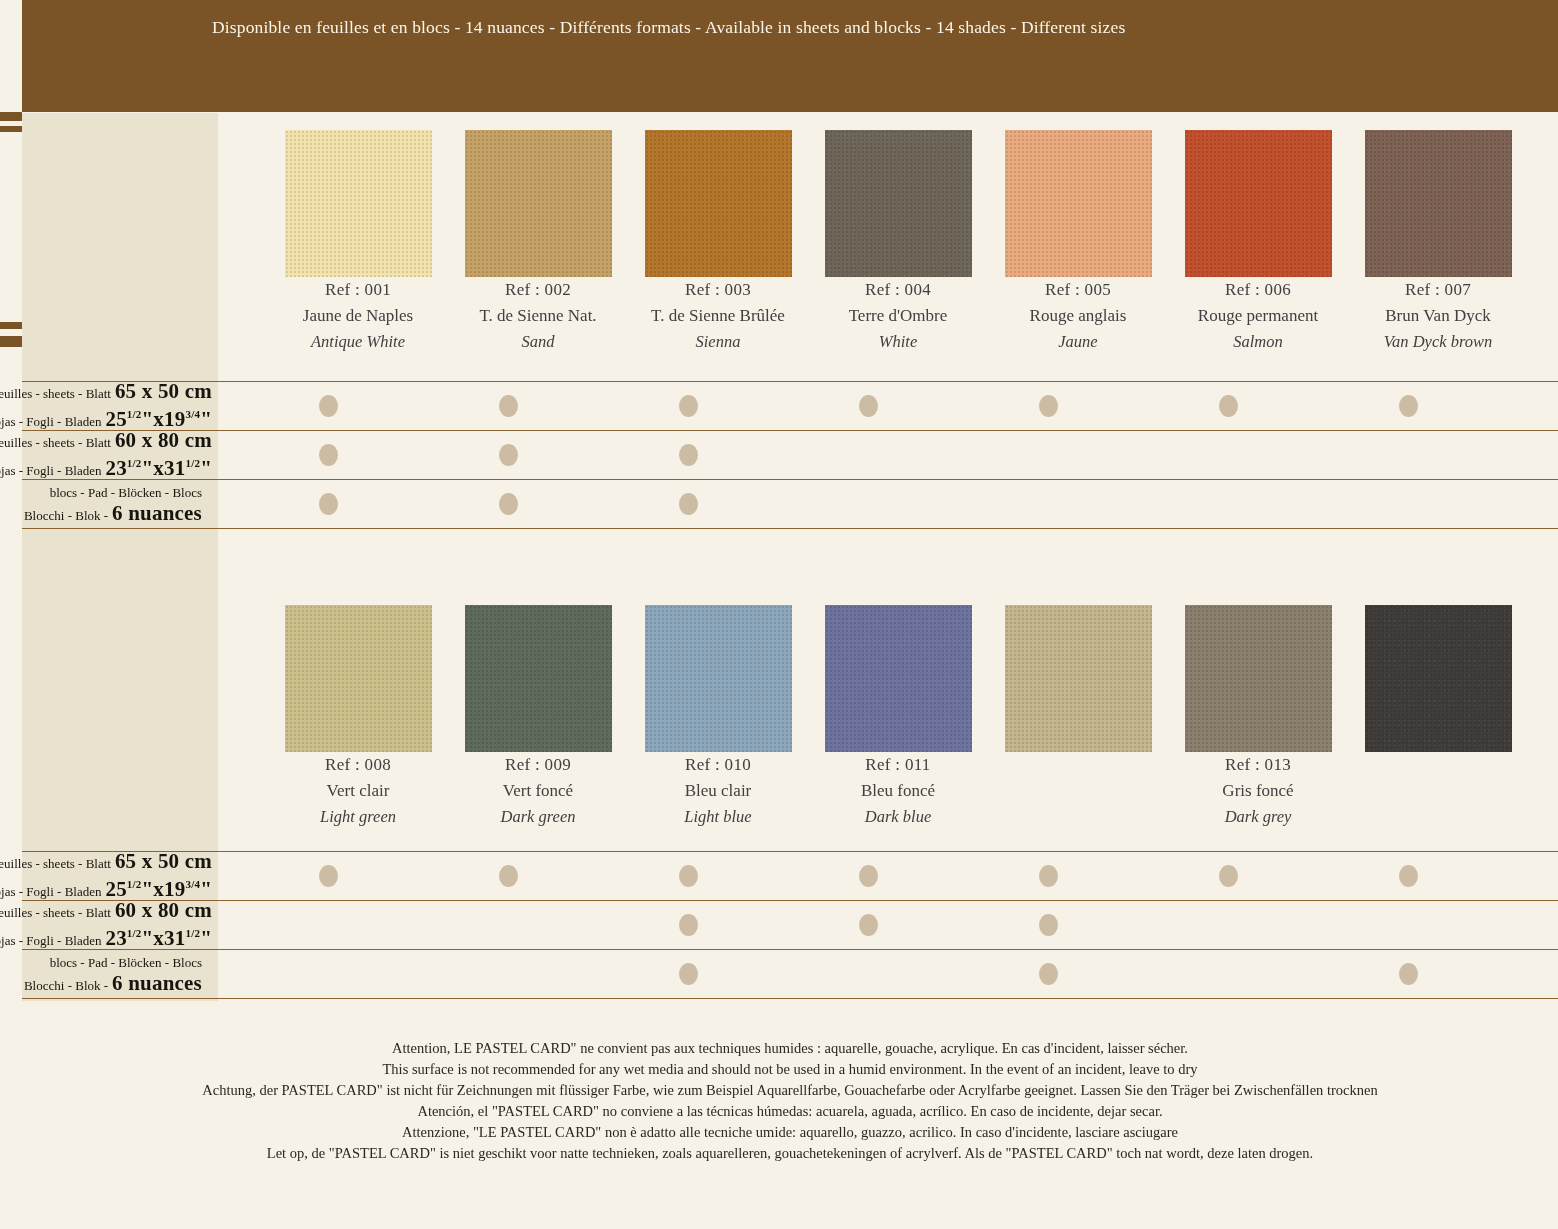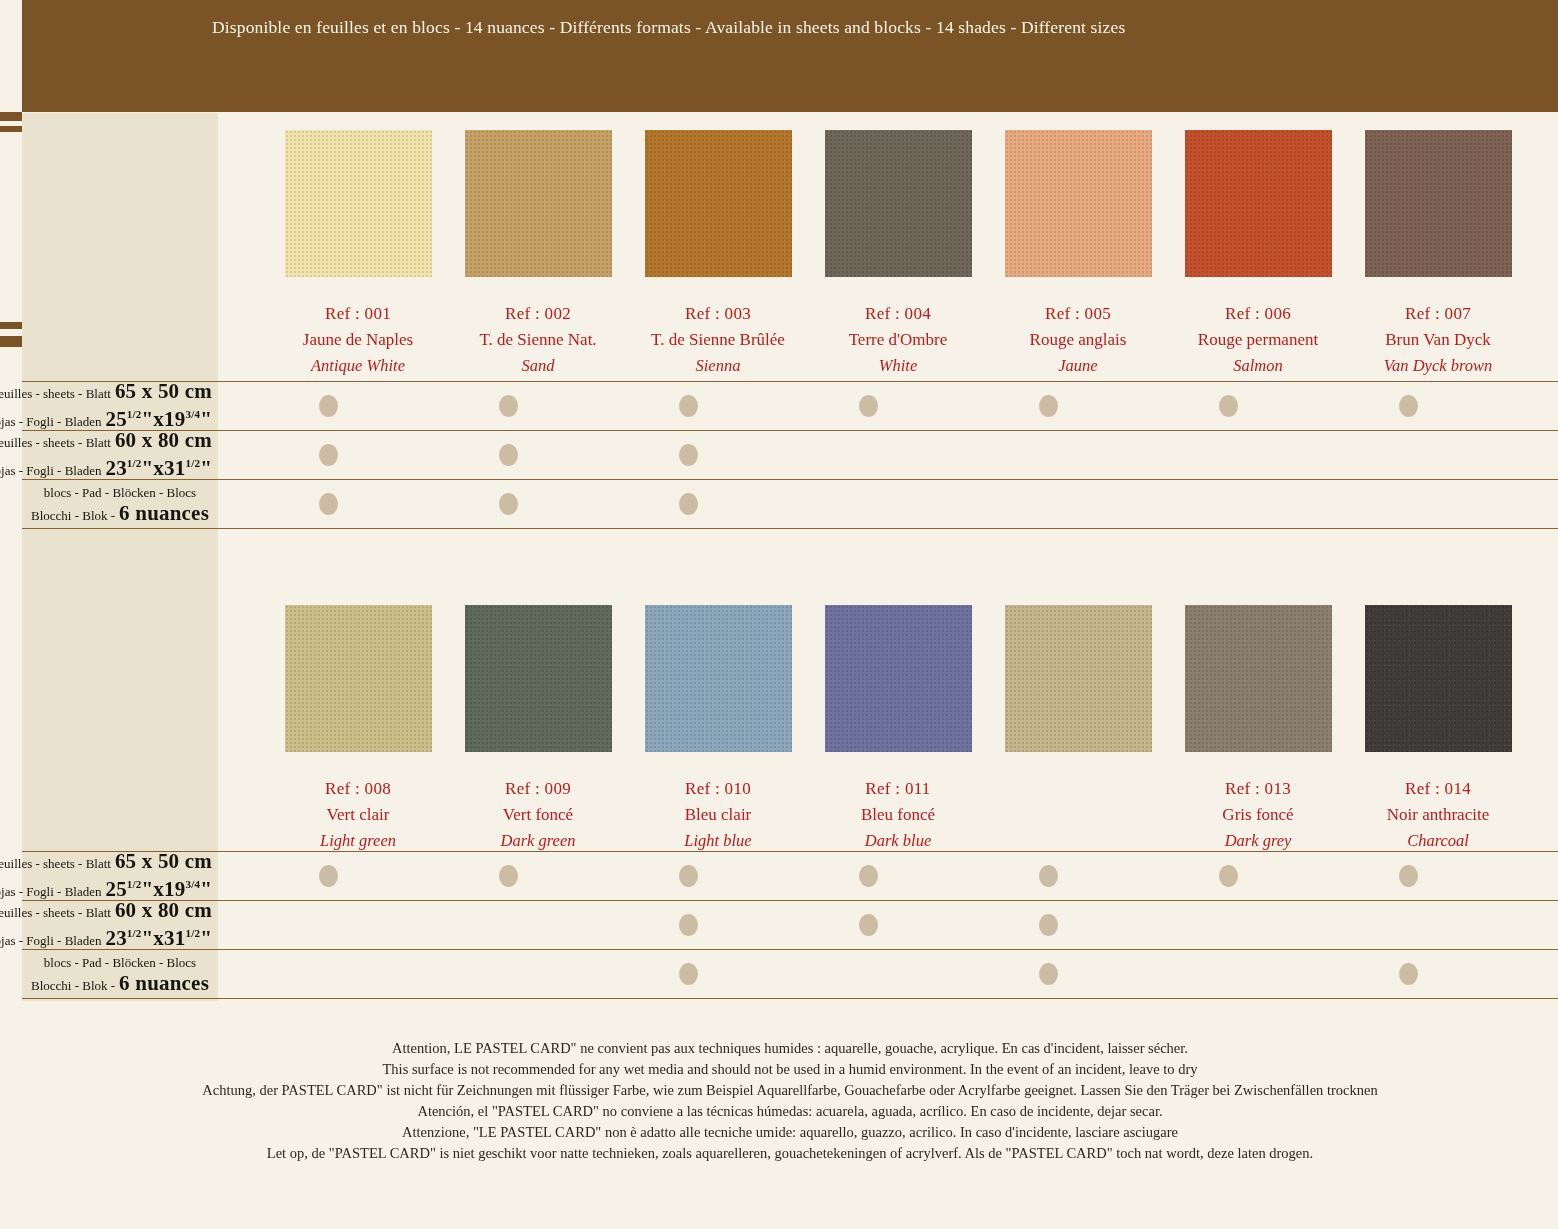--- a/index.html
+++ b/index.html
@@ -100,22 +100,21 @@
     inset: 0;
     opacity: .22;
     background-image:
       radial-gradient(rgba(0,0,0,.55) .7px, transparent .8px),
       radial-gradient(rgba(255,255,255,.5) .7px, transparent .8px);
     background-size: 4px 4px, 5px 5px;
     background-position: 0 0, 2px 3px;
   }
   .sw-meta {
     text-align: center;
-    margin-top: 24px;
-    color: #b91c1c;
+    color: #404040;
   }
   .sw-ref {
     font-size: 17px;
     line-height: 26px;
     letter-spacing: .3px;
   }
   .sw-fr {
     font-size: 17px;
     line-height: 26px;
   }
@@ -156,21 +155,21 @@
     box-sizing: border-box;
   }
   .rl-line {
     display: block;
     white-space: nowrap;
     line-height: 20px;
   }
   .rl-small { font-size: 13px; }
   .rl-big   { font-size: 21px; font-weight: bold; letter-spacing: .2px; margin-top: 44px; }
   .rl-big sup { font-size: 11px; }
-  .rl-center { align-items: center; padding-right: 0; }
+  .rl-center { align-items: flex-end; padding-right: 16px; }
 
   .dots {
     position: absolute;
     left: 196px; top: 0;
     right: 0; height: 100%;
   }
   .dot {
     position: absolute;
     top: 50%;
     width: 19px;
@@ -313,25 +312,20 @@
       <div class="sw-col" style="left: 952px;">
         <div class="sw-chip" style="background: rgb(139, 127, 109);"></div>
         <div class="sw-meta">
           <div class="sw-ref">Ref : 013</div>
           <div class="sw-fr">Gris foncé</div>
           <div class="sw-en">Dark grey</div>
         </div>
       </div>
       <div class="sw-col" style="left: 1132px;">
         <div class="sw-chip" style="background: rgb(64, 60, 58);"></div>
-        <div class="sw-meta">
-          <div class="sw-ref">Ref : 014</div>
-          <div class="sw-fr">Noir anthracite</div>
-          <div class="sw-en">Charcoal</div>
-        </div>
       </div>
     </div>
 
   <div class="avail a1" id="avail-0">
       <div class="avail-row">
         <div class="row-label">
           <span class="rl-line"><span class="rl-small">feuilles - sheets - Blatt</span> <span class="rl-big">65 x 50 cm</span></span>
           <span class="rl-line"><span class="rl-small">Hojas - Fogli - Bladen</span> <span class="rl-big">25<sup>1/2</sup>"x19<sup>3/4</sup>"</span></span>
         </div>
         <div class="dots">

